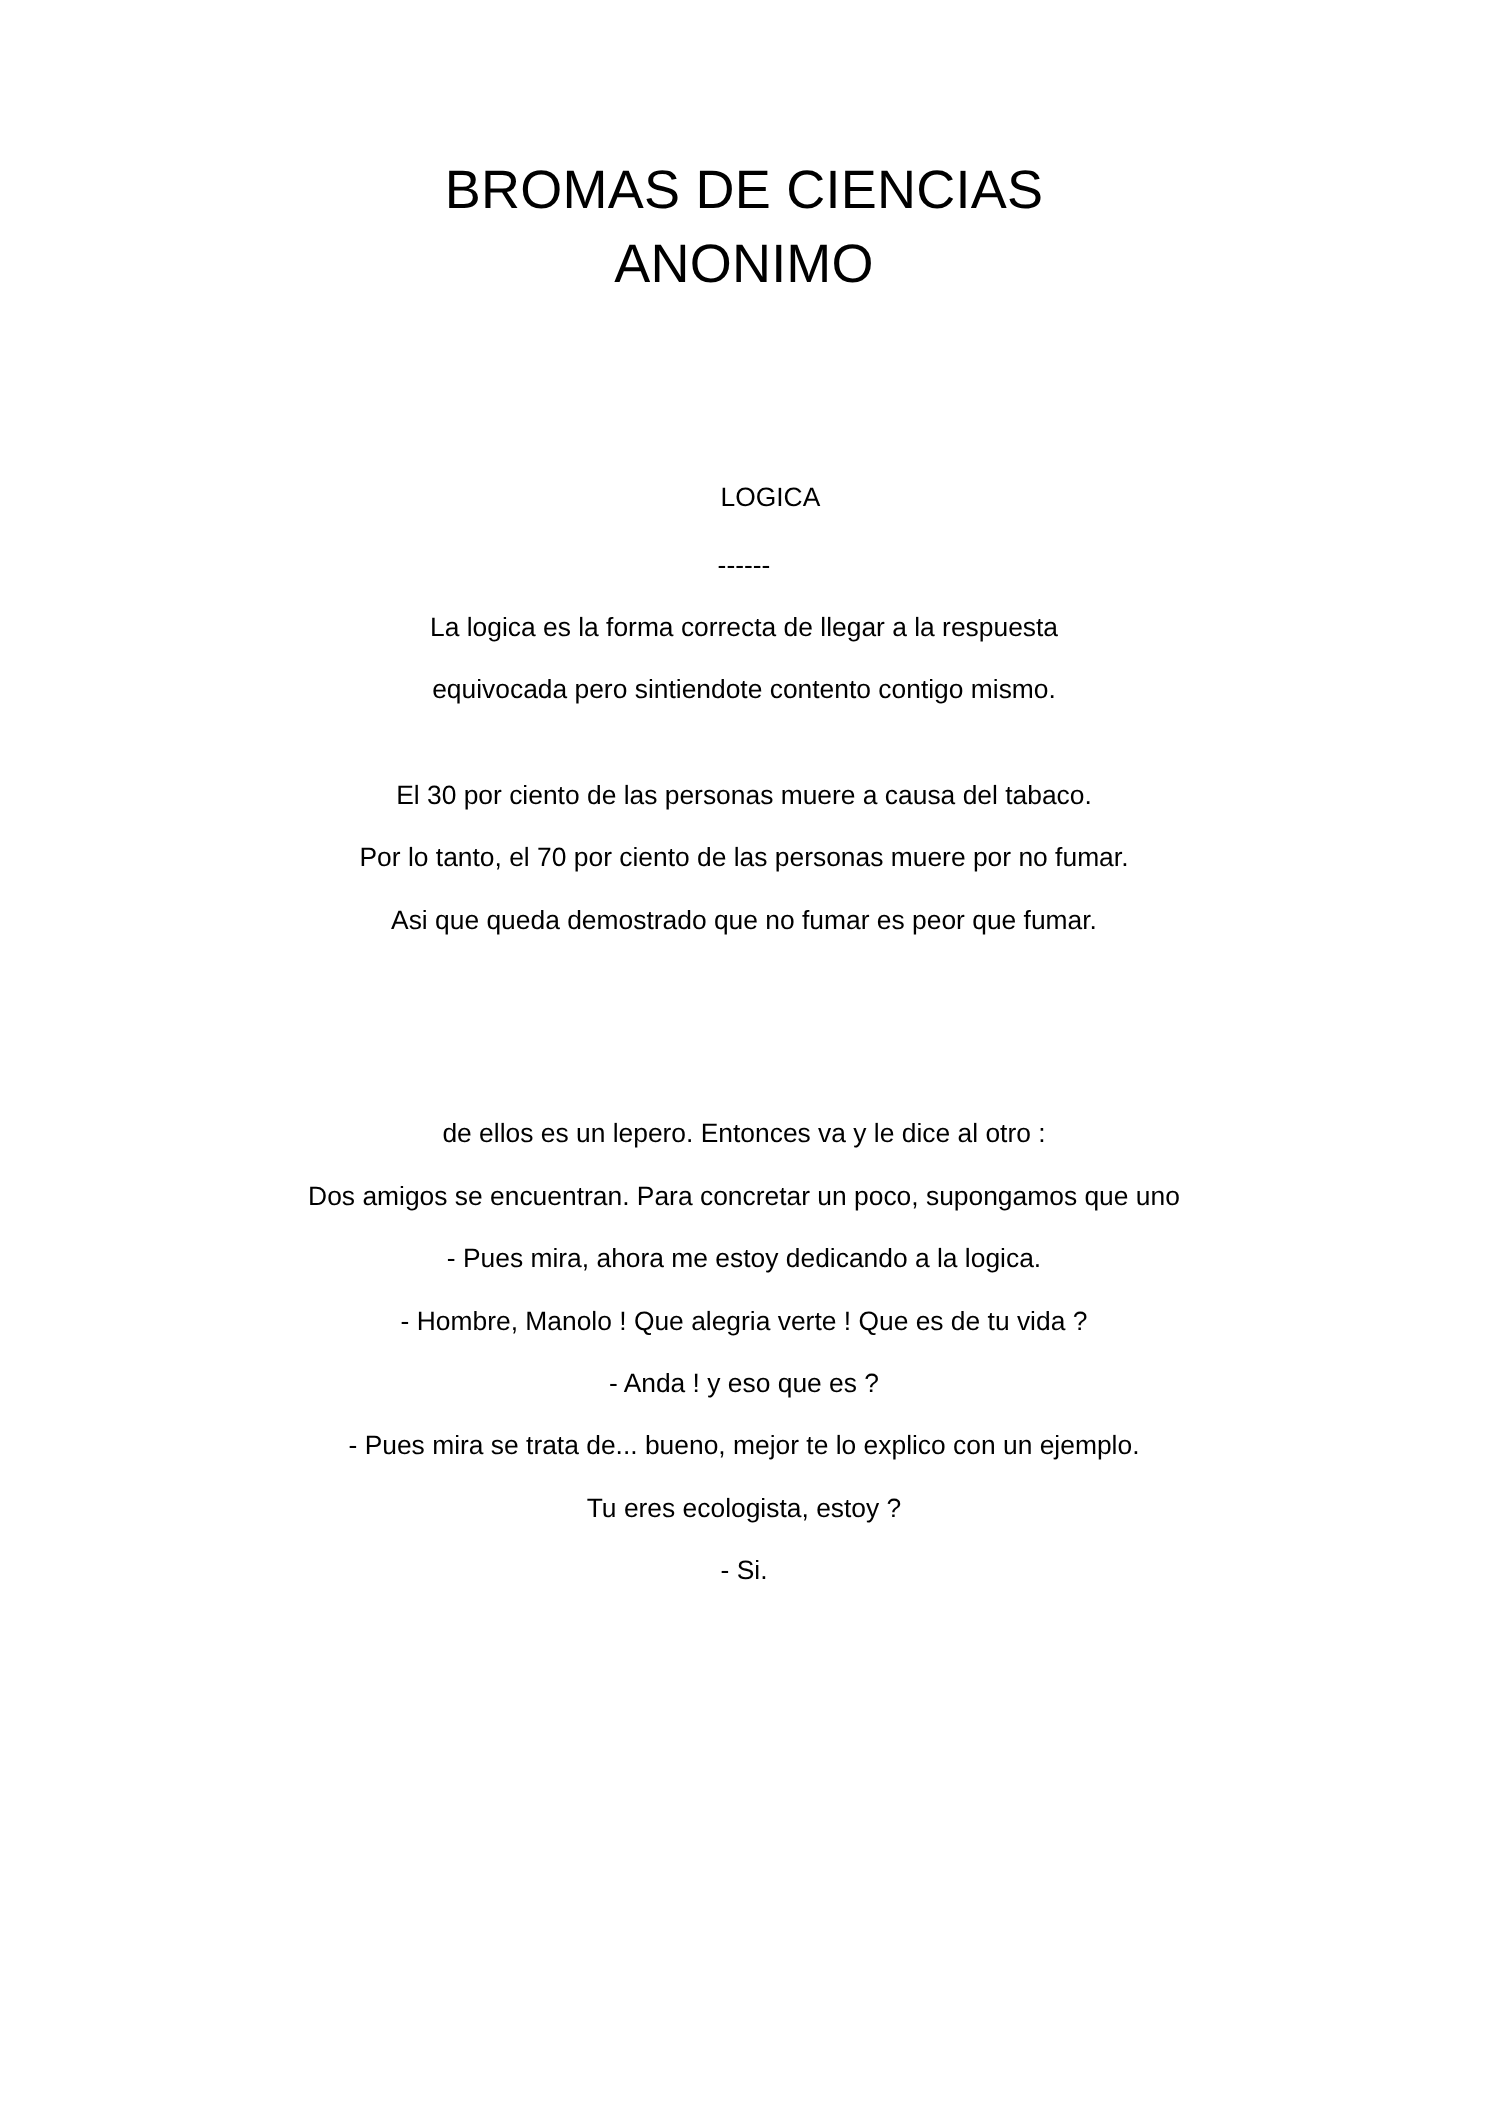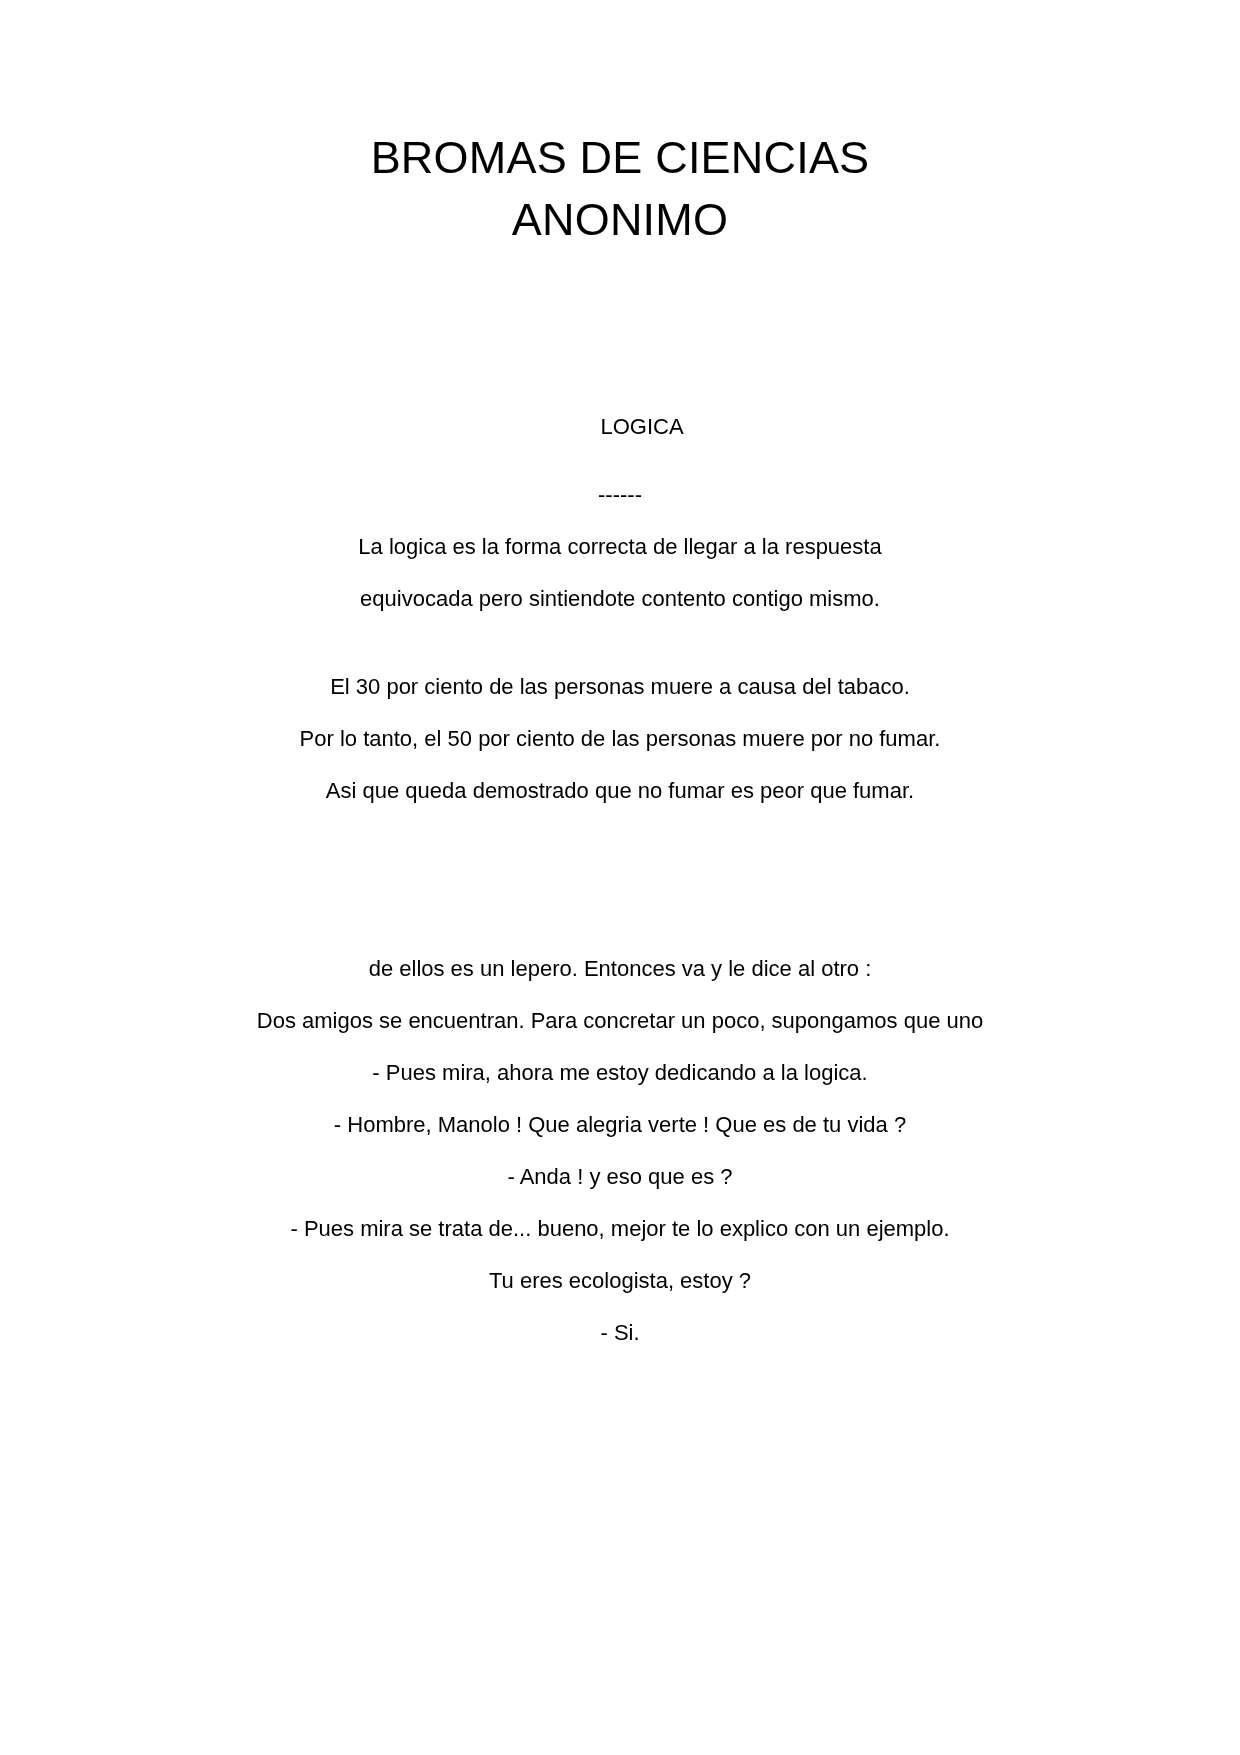--- a/index.html
+++ b/index.html
@@ -48,21 +48,21 @@
     font-size: 22px;
     line-height: 52px;
     font-weight: 400;
     margin: 0;
     white-space: pre;
   }
   .section-heading {
     text-align: center;
     font-size: 22px;
     line-height: 52px;
-    margin: 16px;
+    margin: 4px;
     padding-left: 44px;
   }
   .rule-dashes {
     text-align: center;
     font-size: 22px;
     line-height: 52px;
     margin: 0;
     letter-spacing: 0px;
   }
   .block {
@@ -88,21 +88,21 @@
 
   <div class="block">
     <p class="center-line">La logica es la forma correcta de llegar a la respuesta</p>
     <p class="center-line">equivocada pero sintiendote contento contigo mismo.</p>
   </div>
 
   <div class="spacer-2"></div>
 
   <div class="block">
     <p class="center-line">El 30 por ciento de las personas muere a causa del tabaco.</p>
-    <p class="center-line">Por lo tanto, el 50 por ciento de las personas muere por no fumar.</p>
+    <p class="center-line">Por lo tanto, el 70 por ciento de las personas muere por no fumar.</p>
     <p class="center-line">Asi que queda demostrado que no fumar es peor que fumar.</p>
   </div>
 
   <div class="spacer-3"></div>
 
   <div class="block">
     <p class="center-line">de ellos es un lepero. Entonces va y le dice al otro :</p>
     <p class="center-line">Dos amigos se encuentran. Para concretar un poco, supongamos que uno</p>
     <p class="center-line">- Pues mira, ahora me estoy dedicando a la logica.</p>
     <p class="center-line">- Hombre, Manolo ! Que alegria verte ! Que es de tu vida ?</p>

